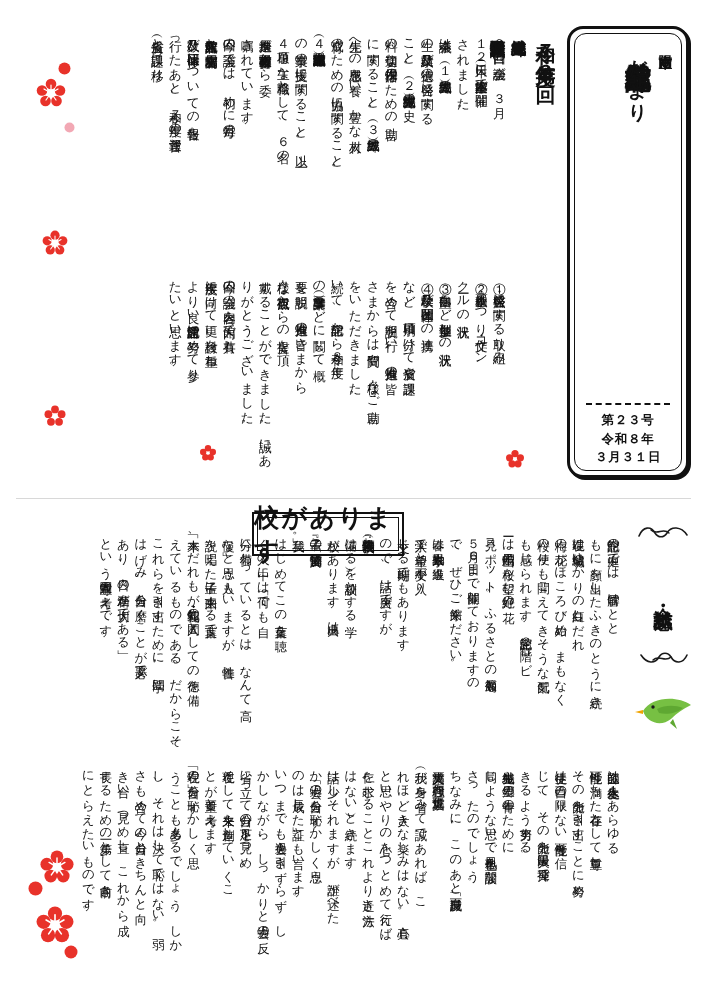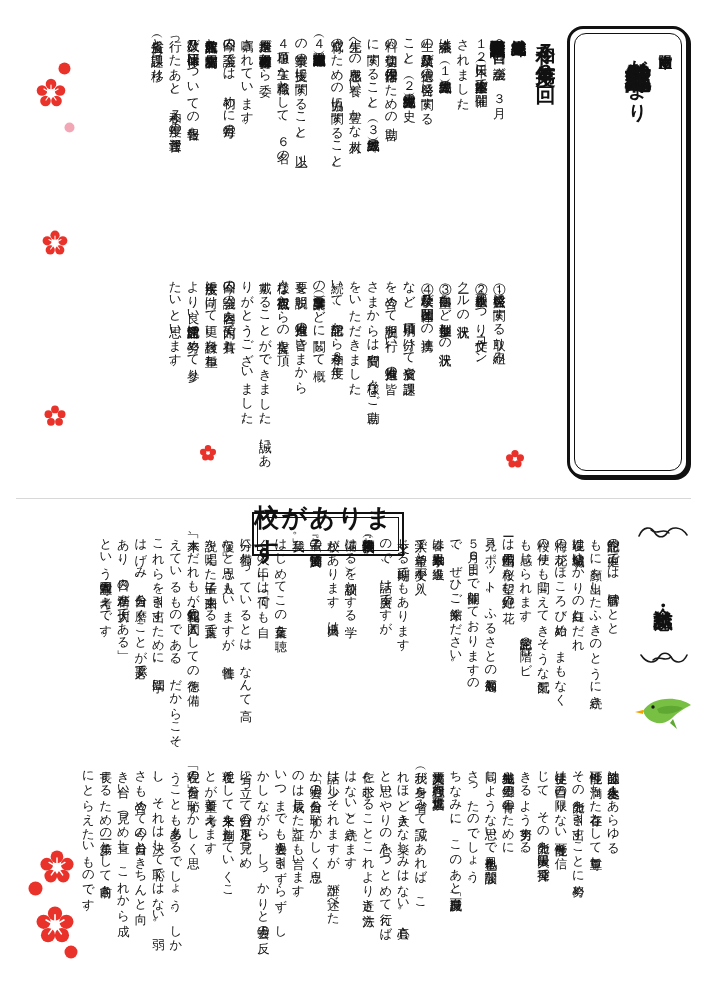--- a/index.html
+++ b/index.html
@@ -231,20 +231,26 @@
 
 <div class="page">
 
   <div class="top-section">
 
     <div class="masthead">
       <div class="masthead-inner">
         <div class="vtext mh-pre">南陽市立</div>
         <div class="vtext mh-main"><span>結城豊太郎記念館</span><span class="mh-suffix">だより</span></div>
       </div>
+      <div class="mh-meta">
+        <div class="mh-dash"></div>
+        <div>第２３号</div>
+        <div>令和８年</div>
+        <div>３月３１日</div>
+      </div>
     </div>
 
     <div class="headline">
       <div class="hl-wrap">
         <div class="vtext hl-a nowrapcol">令和７年度第３回</div>
         <div class="vtext hl-b nowrapcol">結城豊太郎先生</div>
         <div class="vtext hl-c nowrapcol">顕彰活動推進員会議</div>
       </div>
     </div>
 

